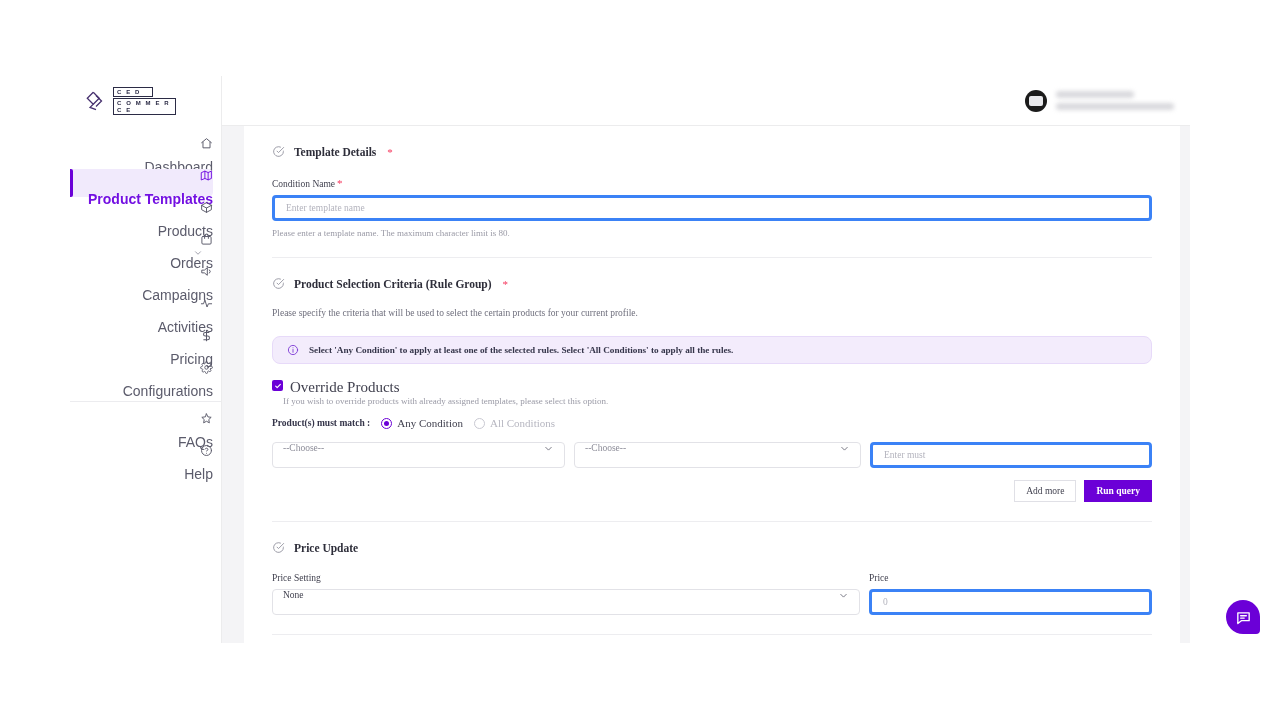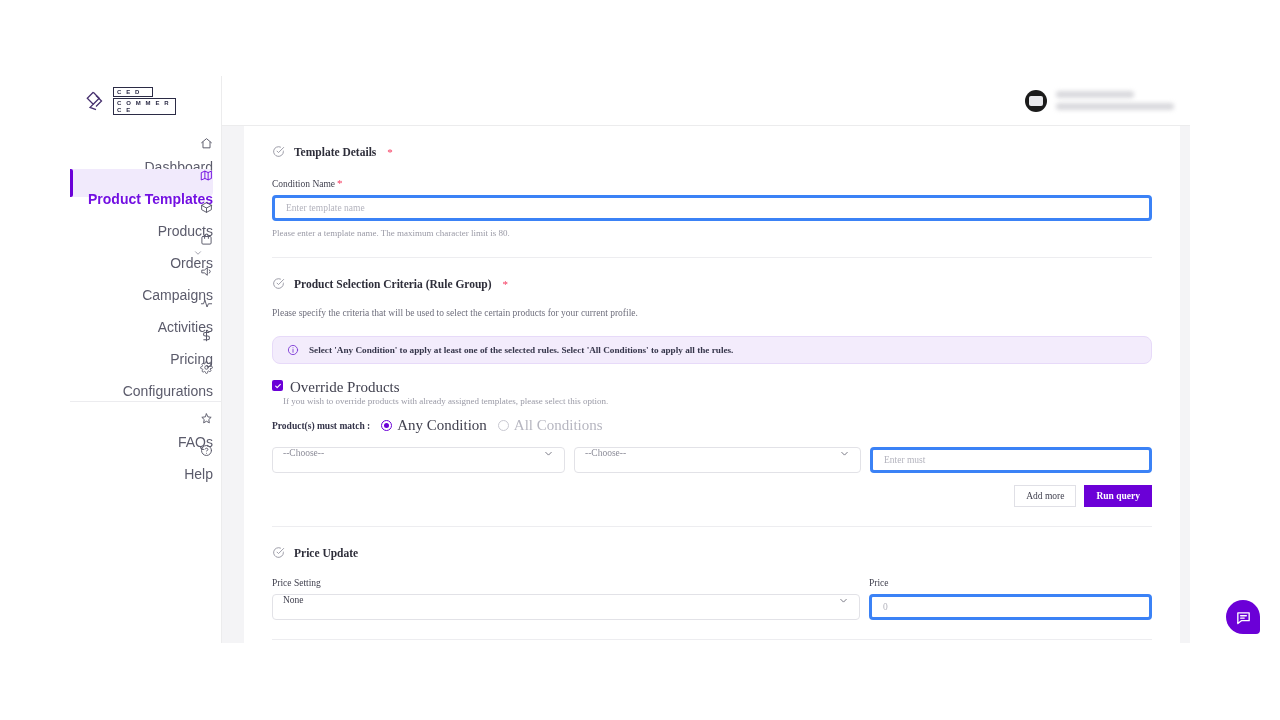--- a/index.html
+++ b/index.html
@@ -315,21 +315,21 @@
     box-sizing: border-box;
   }
   .radio.on { border-color: #6b00d7; }
   .radio.on::after {
     content: "";
     width: 5px;
     height: 5px;
     border-radius: 50%;
     background: #6b00d7;
   }
-  .radio-text { font-size: 15px; color: #41414f; }
+  .radio-text { font-size: 11px; color: #41414f; }
   .radio-text.muted { color: #b6b6c0; }
 
   .rule-row {
     margin-top: 13px;
     display: flex;
     gap: 9px;
   }
   .select {
     height: 26px;
     border: 1px solid #e2e2e7;

